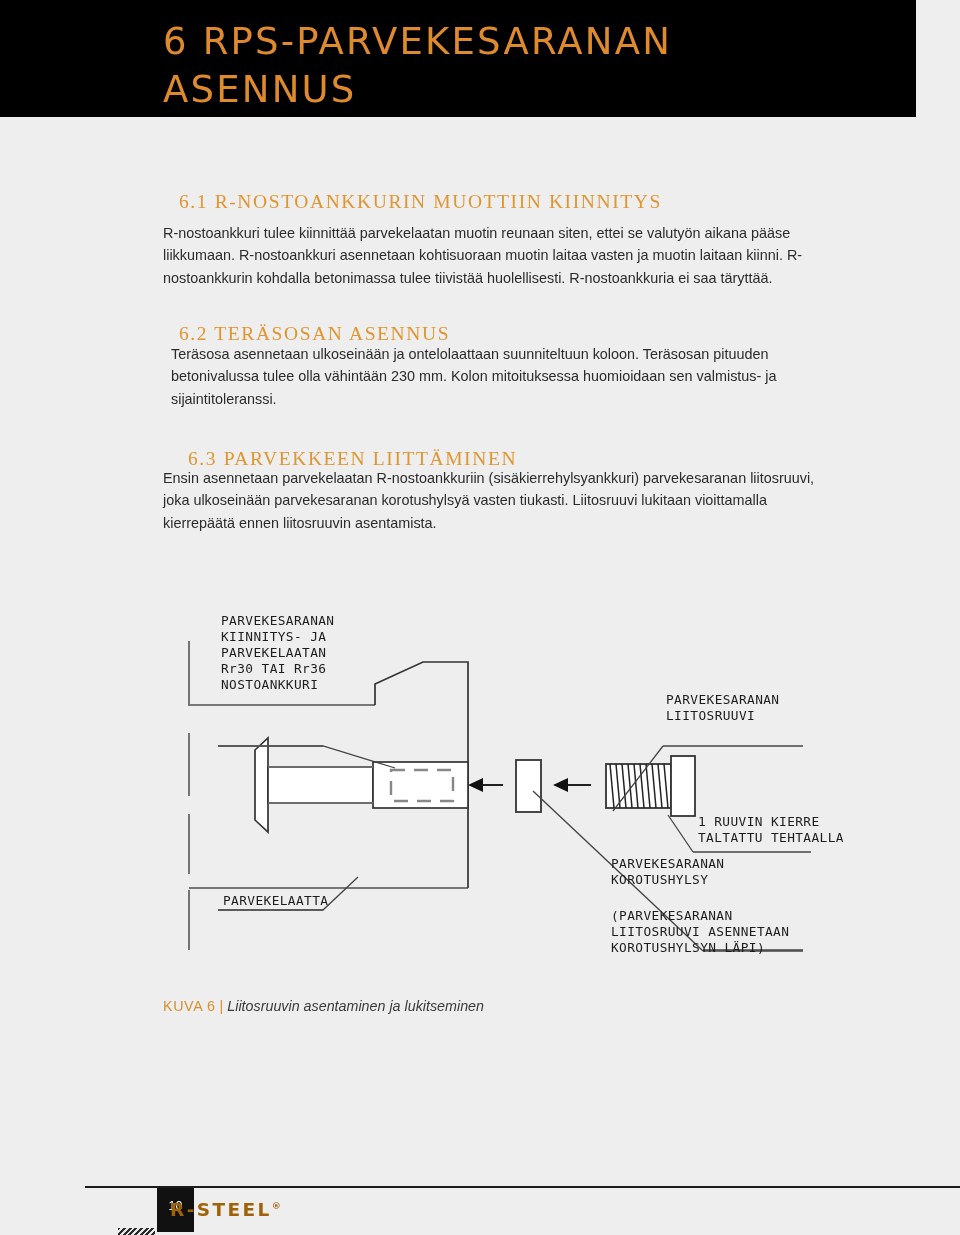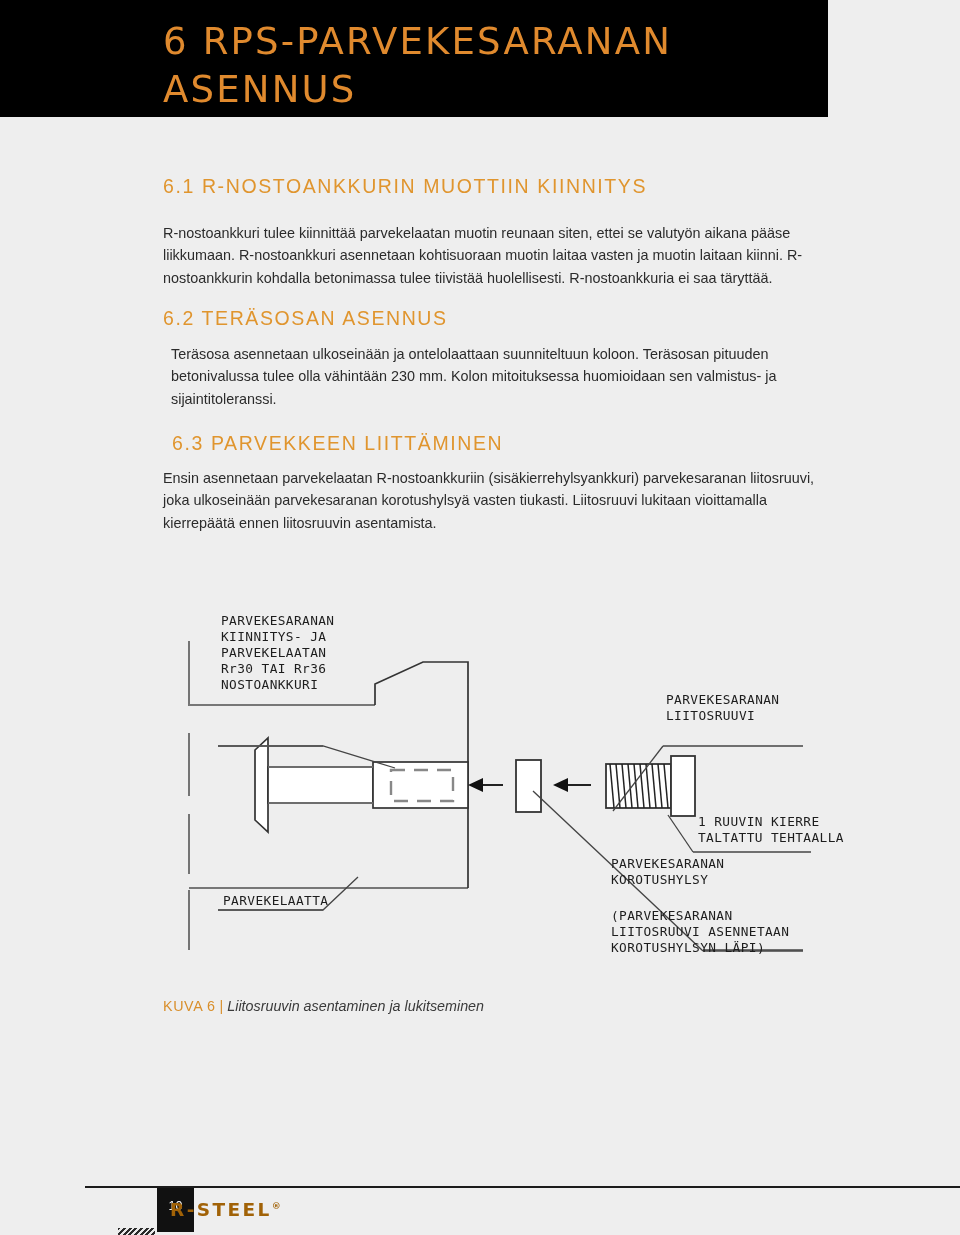--- a/index.html
+++ b/index.html
@@ -10,21 +10,21 @@
     background: #eeeeee;
     font-family: "Liberation Sans", sans-serif;
     overflow: hidden;
     position: relative;
   }
 
   
   #header-band {
     position: absolute;
     left: 0; top: 0;
-    width: 828px; height: 117px;
+    width: 916px; height: 117px;
     background: #000000;
     padding-left: 26px;
   }
   #chapter-title {
     position: absolute;
     left: 163px; top: 18px;
     width: 700px;
     color: #e08a2e;
     font-size: 37px;
     line-height: 48px;
@@ -35,26 +35,26 @@
   }
 
   
   #content {
     position: absolute;
     left: 163px; top: 117px;
     width: 700px;
   }
 
   h2.section-head {
-    margin: 0;
+    margin: 16px;
     color: #e0952e;
     font-size: 19.5px;
     font-weight: 400;
     letter-spacing: 1.6px;
-    font-family: Liberation Sans, sans-serif;
+    font-family: Liberation Serif, serif;
   }
   p.body-text {
     margin: 0;
     color: #2b2b2b;
     font-size: 14.4px;
     line-height: 22.4px;
     width: 645px;
   }
   p.body-text.wide { width: 665px; }
 

